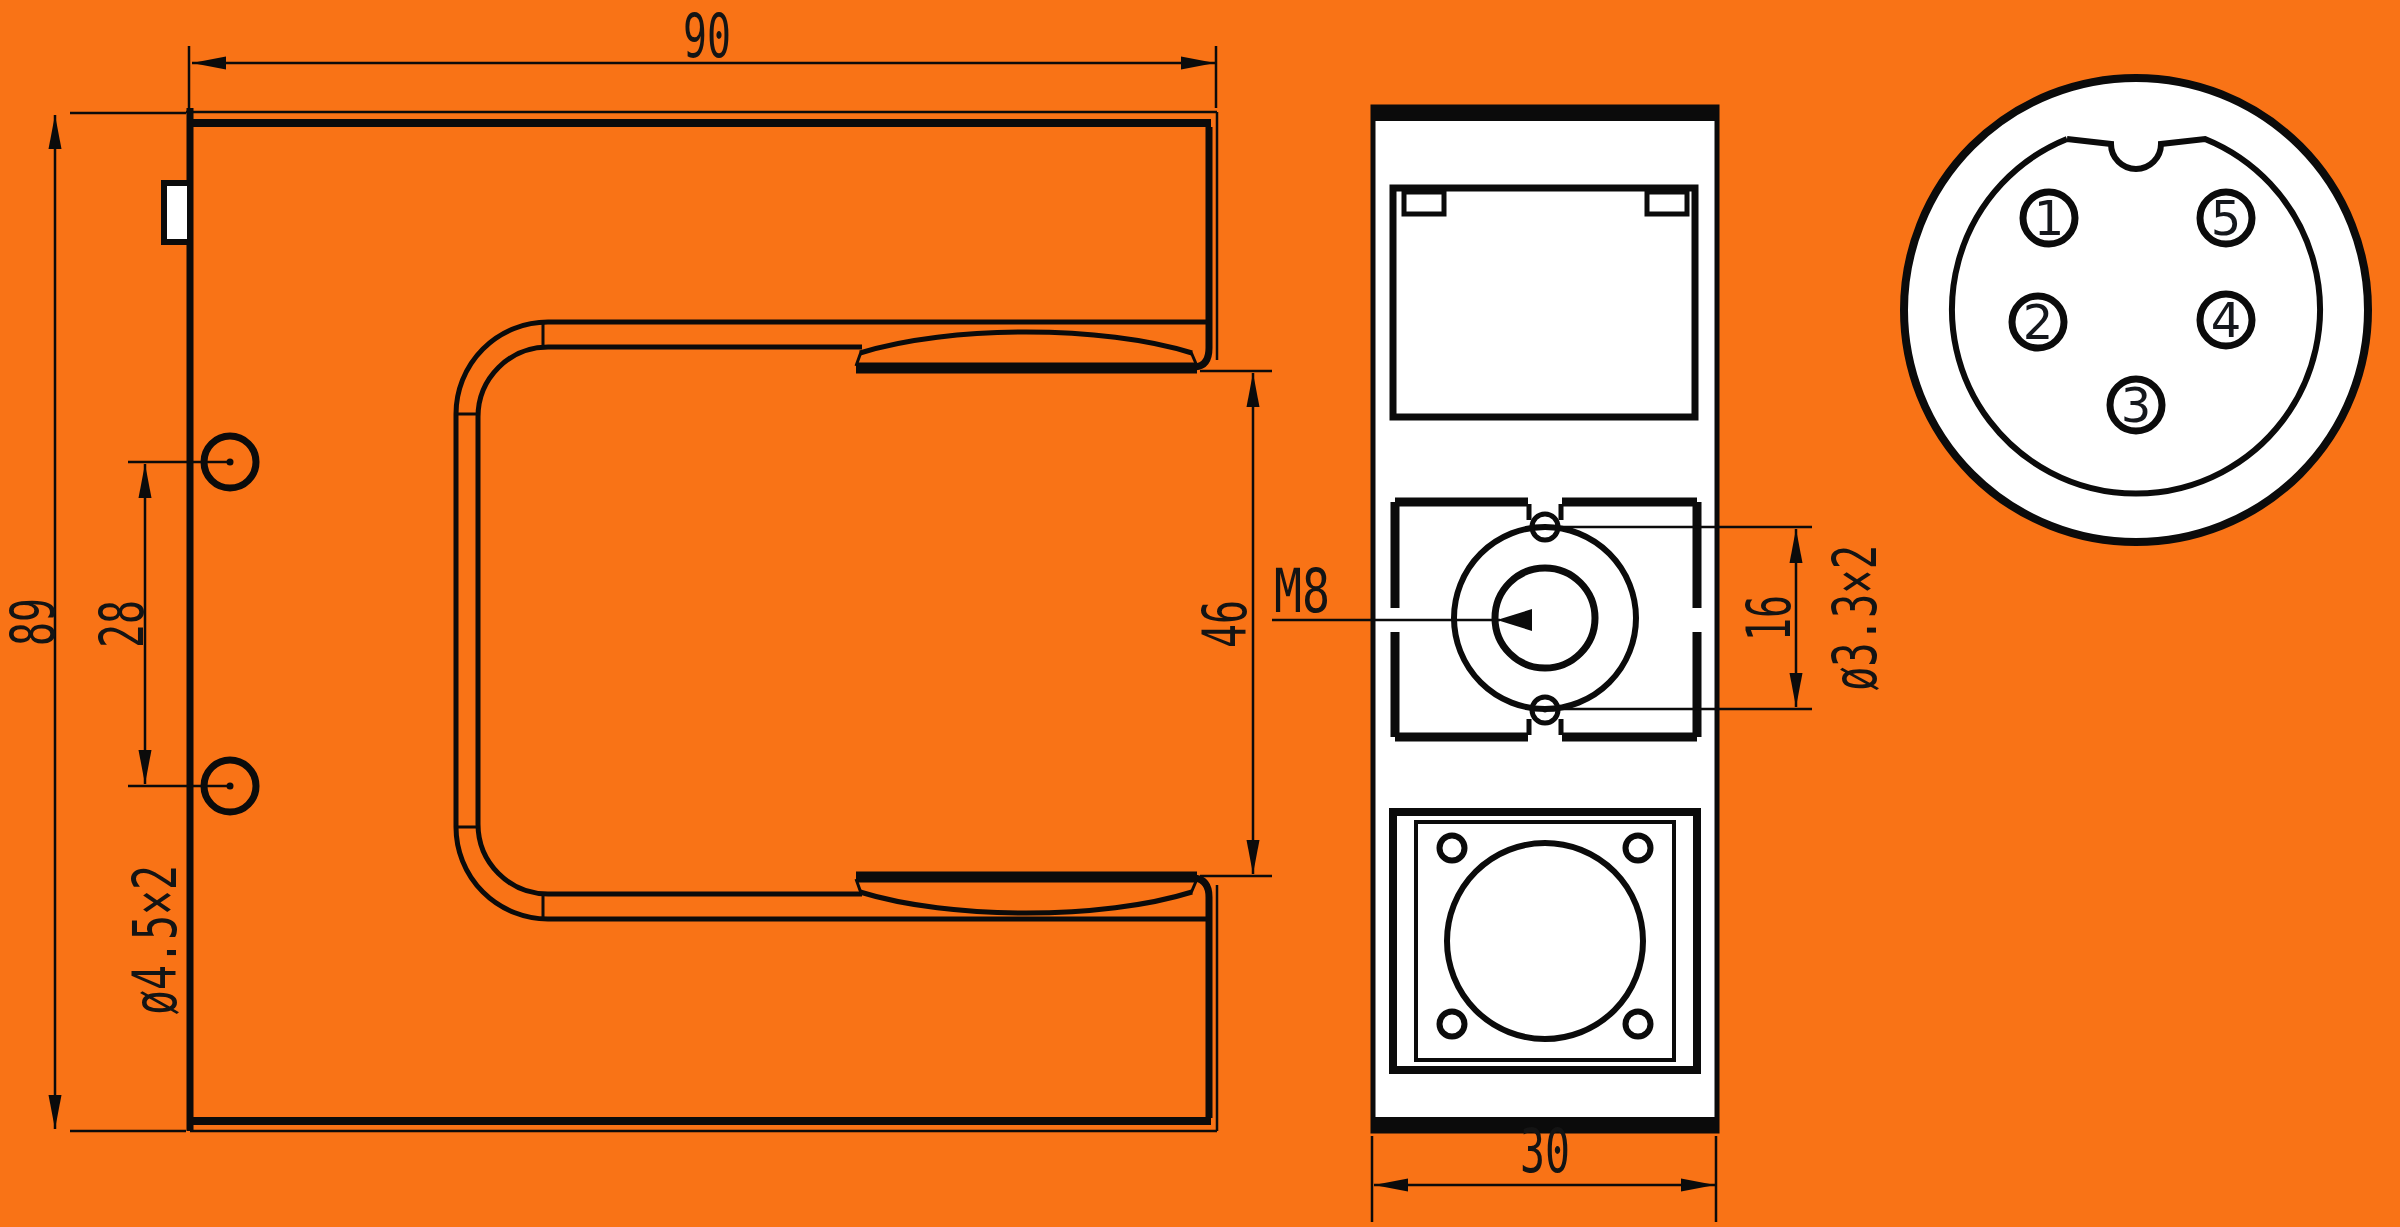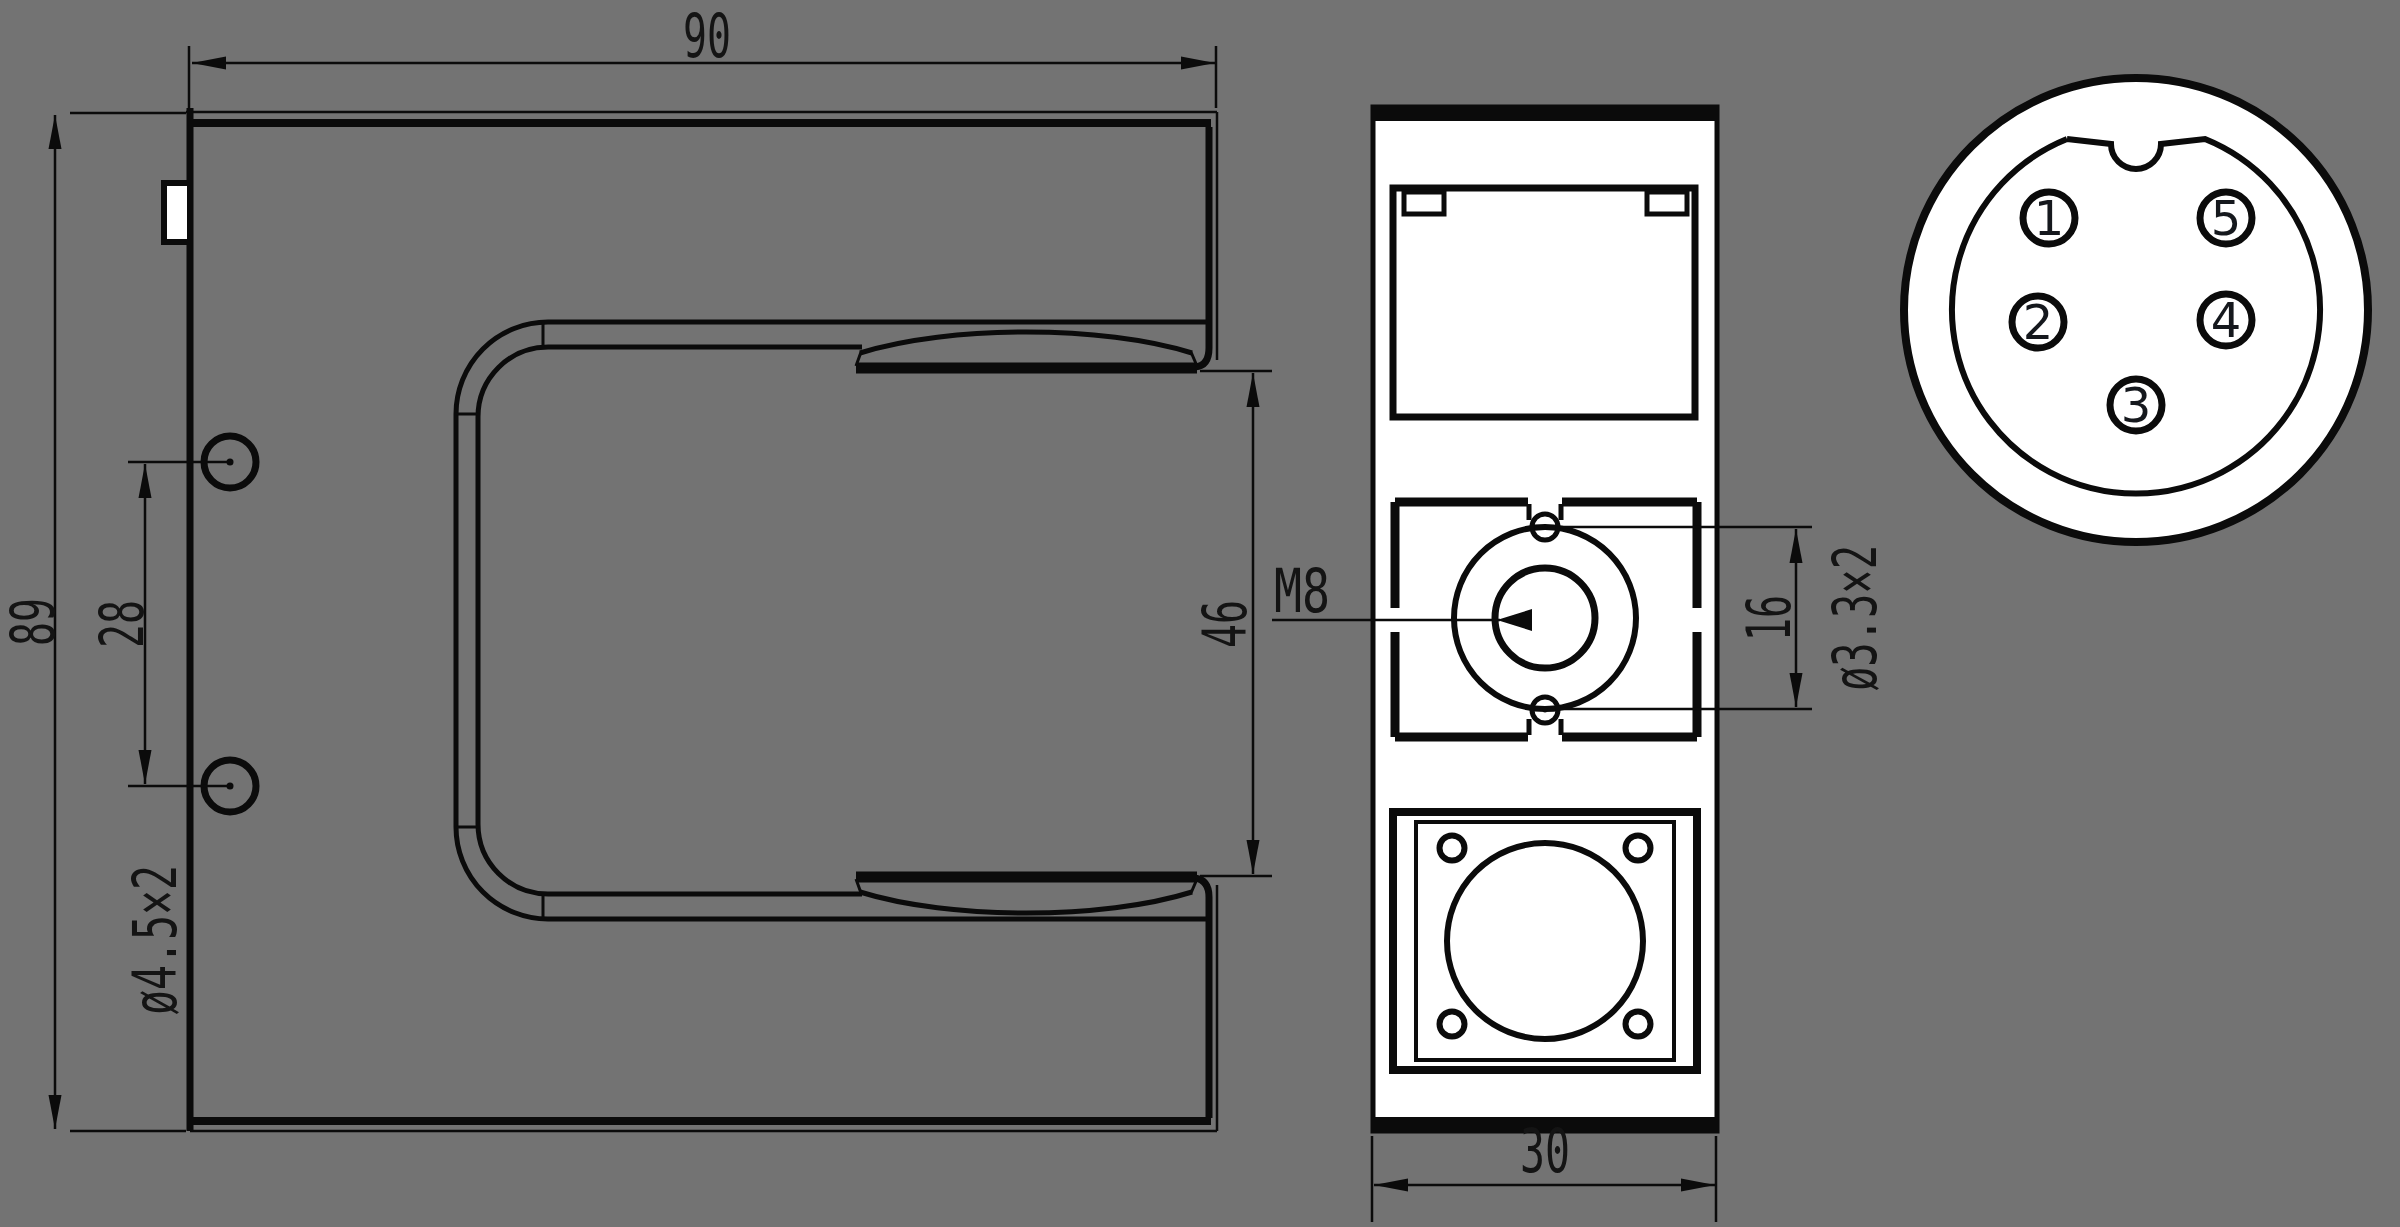--- a/index.html
+++ b/index.html
@@ -3,21 +3,21 @@
 <meta charset="utf-8">
 <style>
   html, body {
     margin: 0;
     padding: 0;
     background: #ffffff;
   }
   .stage {
     width: 2400px;
     height: 1227px;
-    background: #737373;
+    background: #f97316;
     position: relative;
     overflow: hidden;
   }
   svg { display: block; }
   .ln    { stroke: #0b0b0b; fill: none; }
   .fillb { fill: #0b0b0b; stroke: none; }
   .white { fill: #ffffff; }
   .dim-text {
     font-family: "DejaVu Sans Mono", "Liberation Mono", monospace;
     font-size: 60px;

